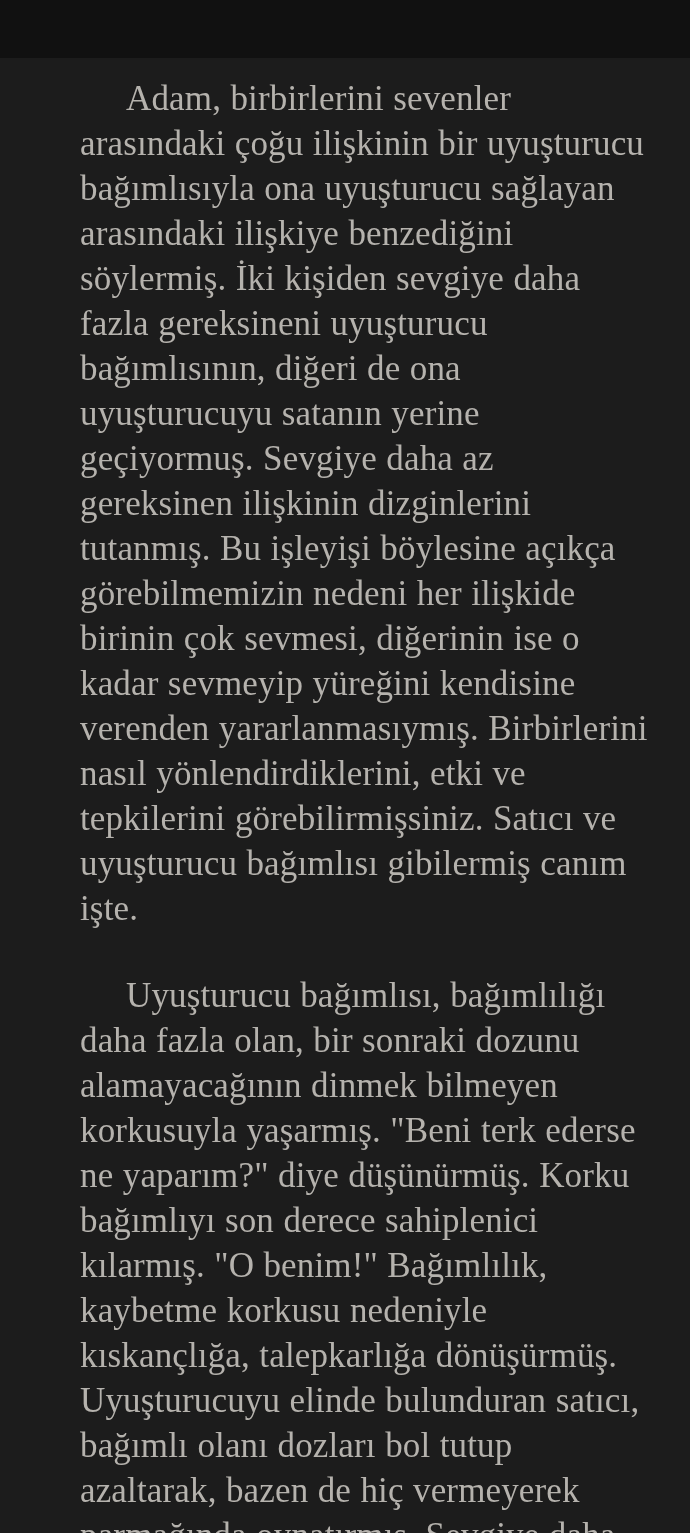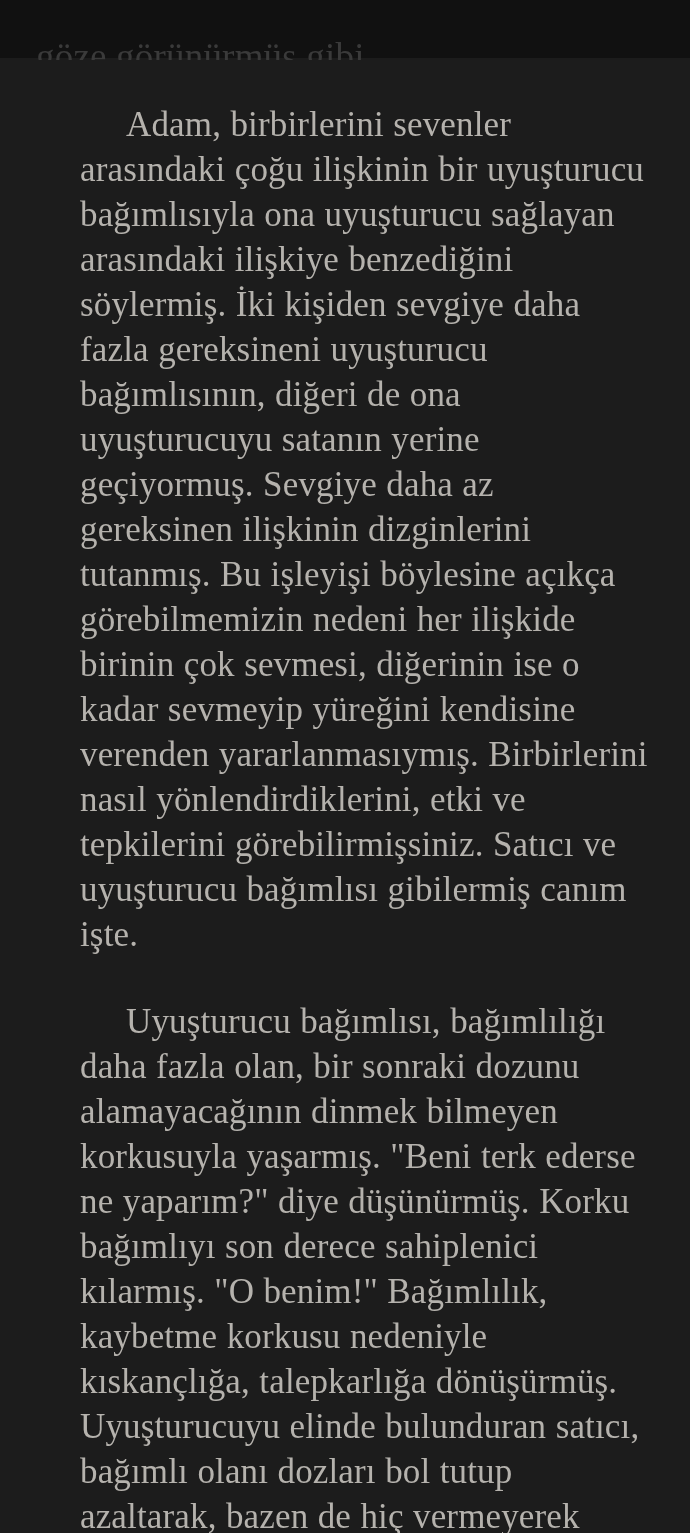--- a/index.html
+++ b/index.html
@@ -85,21 +85,20 @@
 </style>
 </head>
 <body>
 
 <div class="reader">
 
   <div class="status-strip"></div>
 
   <div class="page-body">
 
-    <div class="clipped-line">göze görünürmüş gibi</div>
 
     <p class="para spaced">Adam, birbirlerini sevenler arasındaki çoğu ilişkinin bir uyuşturucu bağımlısıyla ona uyuşturucu sağlayan arasındaki ilişkiye benzediğini söylermiş. İki kişiden sevgiye daha fazla gereksineni uyuşturucu bağımlısının, diğeri de ona uyuşturucuyu satanın yerine geçiyormuş. Sevgiye daha az gereksinen ilişkinin dizginlerini tutanmış. Bu işleyişi böylesine açıkça görebilmemizin nedeni her ilişkide birinin çok sevmesi, diğerinin ise o kadar sevmeyip yüreğini kendisine verenden yararlanmasıymış. Birbirlerini nasıl yönlendirdiklerini, etki ve tepkilerini görebilirmişsiniz. Satıcı ve uyuşturucu bağımlısı gibilermiş canım işte.</p>
 
     <p class="para spaced">Uyuşturucu bağımlısı, bağımlılığı daha fazla olan, bir sonraki dozunu alamayacağının dinmek bilmeyen korkusuyla yaşarmış. "Beni terk ederse ne yaparım?" diye düşünürmüş. Korku bağımlıyı son derece sahiplenici kılarmış. "O benim!" Bağımlılık, kaybetme korkusu nedeniyle kıskançlığa, talepkarlığa dönüşürmüş. Uyuşturucuyu elinde bulunduran satıcı, bağımlı olanı dozları bol tutup azaltarak, bazen de hiç vermeyerek parmağında oynatırmış. Sevgiye daha çok gereksinen bütünüyle teslim olur, terk edilmenin önüne geçmek için elinden geleni yaparmış.</p>
 
   </div>
 
 
 </div>
 

